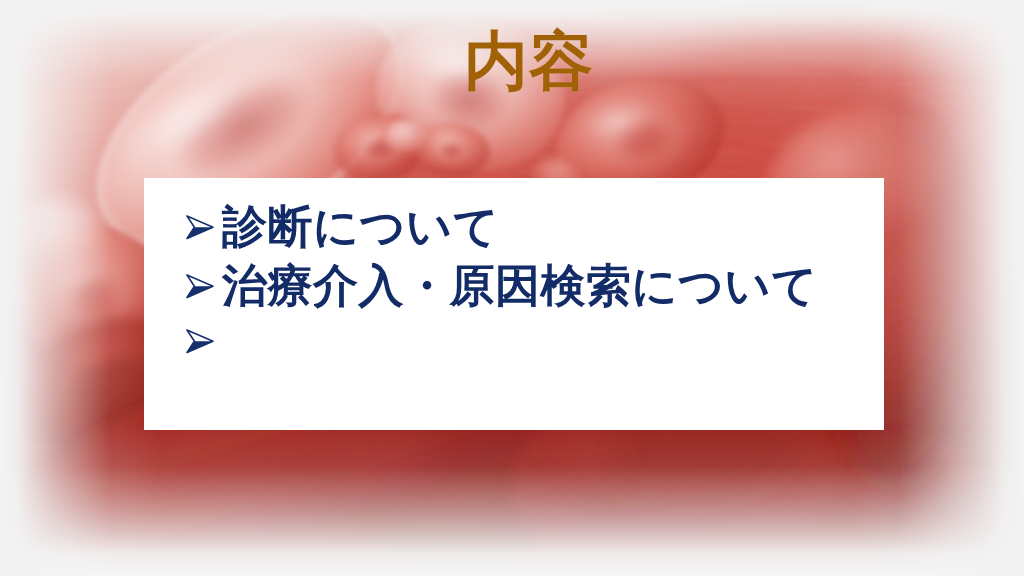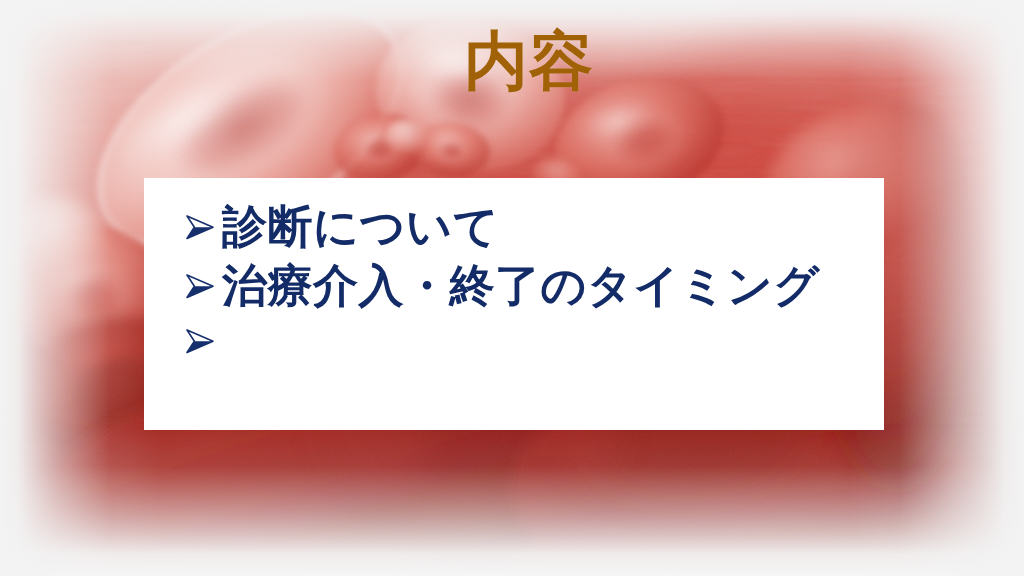--- a/index.html
+++ b/index.html
@@ -319,21 +319,21 @@
         <span class="bullet-text">診断について</span>
       </div>
 
       <div class="bullet-row">
         <span class="bullet-marker">
           <svg width="34" height="34" viewBox="0 0 34 34" aria-hidden="true">
             <path d="M5 6 L31 17.2 L5 28.4 L12.4 17.2 Z" fill="#ffffff" stroke="#16306e" stroke-width="1.6" stroke-linejoin="round"></path>
             <path d="M5 28.4 L12.4 17.2 L31 17.2 Z" fill="#16306e"></path>
           </svg>
         </span>
-        <span class="bullet-text">治療介入・終了のタイミング</span>
+        <span class="bullet-text">治療介入・原因検索について</span>
       </div>
 
       <div class="bullet-row">
         <span class="bullet-marker">
           <svg width="34" height="34" viewBox="0 0 34 34" aria-hidden="true">
             <path d="M5 6 L31 17.2 L5 28.4 L12.4 17.2 Z" fill="#ffffff" stroke="#16306e" stroke-width="1.6" stroke-linejoin="round"></path>
             <path d="M5 28.4 L12.4 17.2 L31 17.2 Z" fill="#16306e"></path>
           </svg>
         </span>
       </div>

